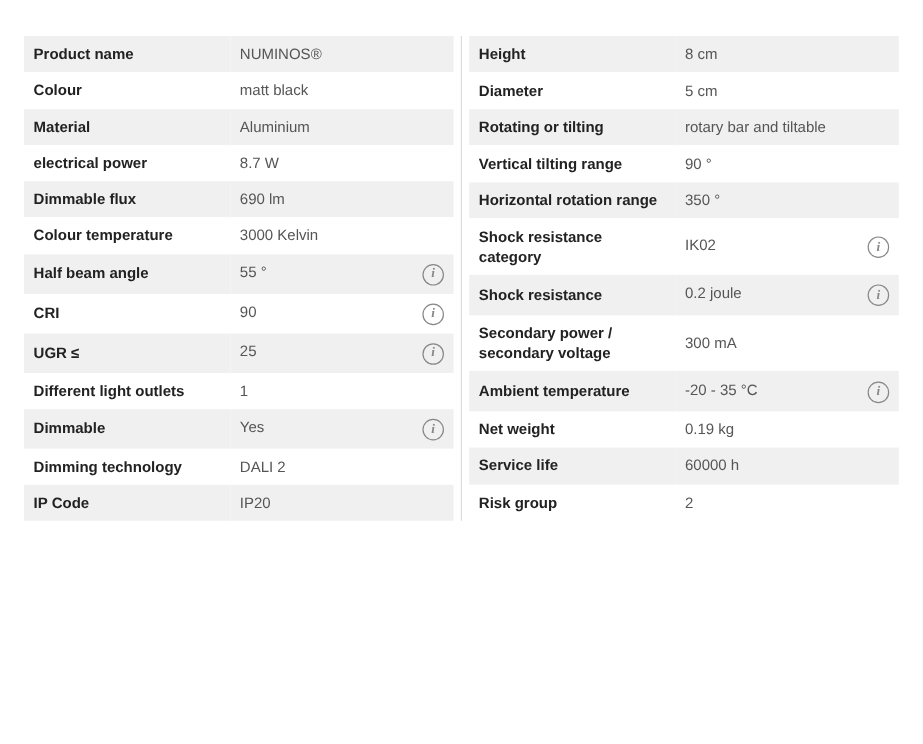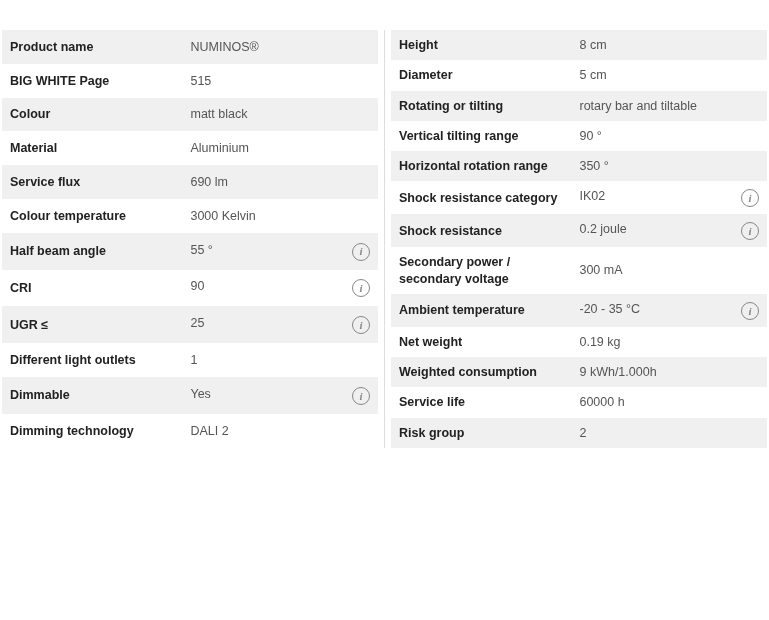--- a/index.html
+++ b/index.html
@@ -18,21 +18,21 @@
       letter-spacing: 4px;
       font-size: 22px;
       font-weight: 300;
       color: #555;
       font-family: Georgia, serif;
     }
 
     .tables-wrapper {
       display: flex;
       flex-direction: row;
-      padding: 0 2px;
+      padding: 0 20px;
       gap: 0;
     }
 
     .data-table {
       flex: 1;
       border-collapse: collapse;
     }
 
     .data-table td {
       padding: 7px 8px;
@@ -91,33 +91,33 @@
 
 <div class="tables-wrapper">
 
   <table class="data-table">
     <tbody id="left-tbody">
         <tr>
           <td class="label-cell">Product name</td>
           <td class="value-cell">NUMINOS®</td>
         </tr>
         <tr>
-          <td class="label-cell">BIG WHITE Page</td>
-          <td class="value-cell">515</td>
-        </tr>
-        <tr>
           <td class="label-cell">Colour</td>
           <td class="value-cell">matt black</td>
         </tr>
         <tr>
           <td class="label-cell">Material</td>
           <td class="value-cell">Aluminium</td>
         </tr>
         <tr>
-          <td class="label-cell">Service flux</td>
+          <td class="label-cell">electrical power</td>
+          <td class="value-cell">8.7 W</td>
+        </tr>
+        <tr>
+          <td class="label-cell">Dimmable flux</td>
           <td class="value-cell">690 lm</td>
         </tr>
         <tr>
           <td class="label-cell">Colour temperature</td>
           <td class="value-cell">3000 Kelvin</td>
         </tr>
         <tr>
           <td class="label-cell">Half beam angle</td>
           <td class="value-cell">55 °<span class="info-icon">i</span></td>
         </tr>
@@ -134,20 +134,24 @@
           <td class="value-cell">1</td>
         </tr>
         <tr>
           <td class="label-cell">Dimmable</td>
           <td class="value-cell">Yes<span class="info-icon">i</span></td>
         </tr>
         <tr>
           <td class="label-cell">Dimming technology</td>
           <td class="value-cell">DALI 2</td>
         </tr>
+        <tr>
+          <td class="label-cell">IP Code</td>
+          <td class="value-cell">IP20</td>
+        </tr>
       </tbody>
   </table>
 
   <div class="divider"></div>
 
   <table class="data-table">
     <tbody id="right-tbody">
         <tr>
           <td class="label-cell">Height</td>
           <td class="value-cell">8 cm</td>
@@ -180,24 +184,20 @@
           <td class="label-cell">Secondary power / <br>secondary voltage</td>
           <td class="value-cell">300 mA</td>
         </tr>
         <tr>
           <td class="label-cell">Ambient temperature</td>
           <td class="value-cell">-20 - 35 °C<span class="info-icon">i</span></td>
         </tr>
         <tr>
           <td class="label-cell">Net weight</td>
           <td class="value-cell">0.19 kg</td>
-        </tr>
-        <tr>
-          <td class="label-cell">Weighted consumption</td>
-          <td class="value-cell">9 kWh/1.000h</td>
         </tr>
         <tr>
           <td class="label-cell">Service life</td>
           <td class="value-cell">60000 h</td>
         </tr>
         <tr>
           <td class="label-cell">Risk group</td>
           <td class="value-cell">2</td>
         </tr>
       </tbody>

